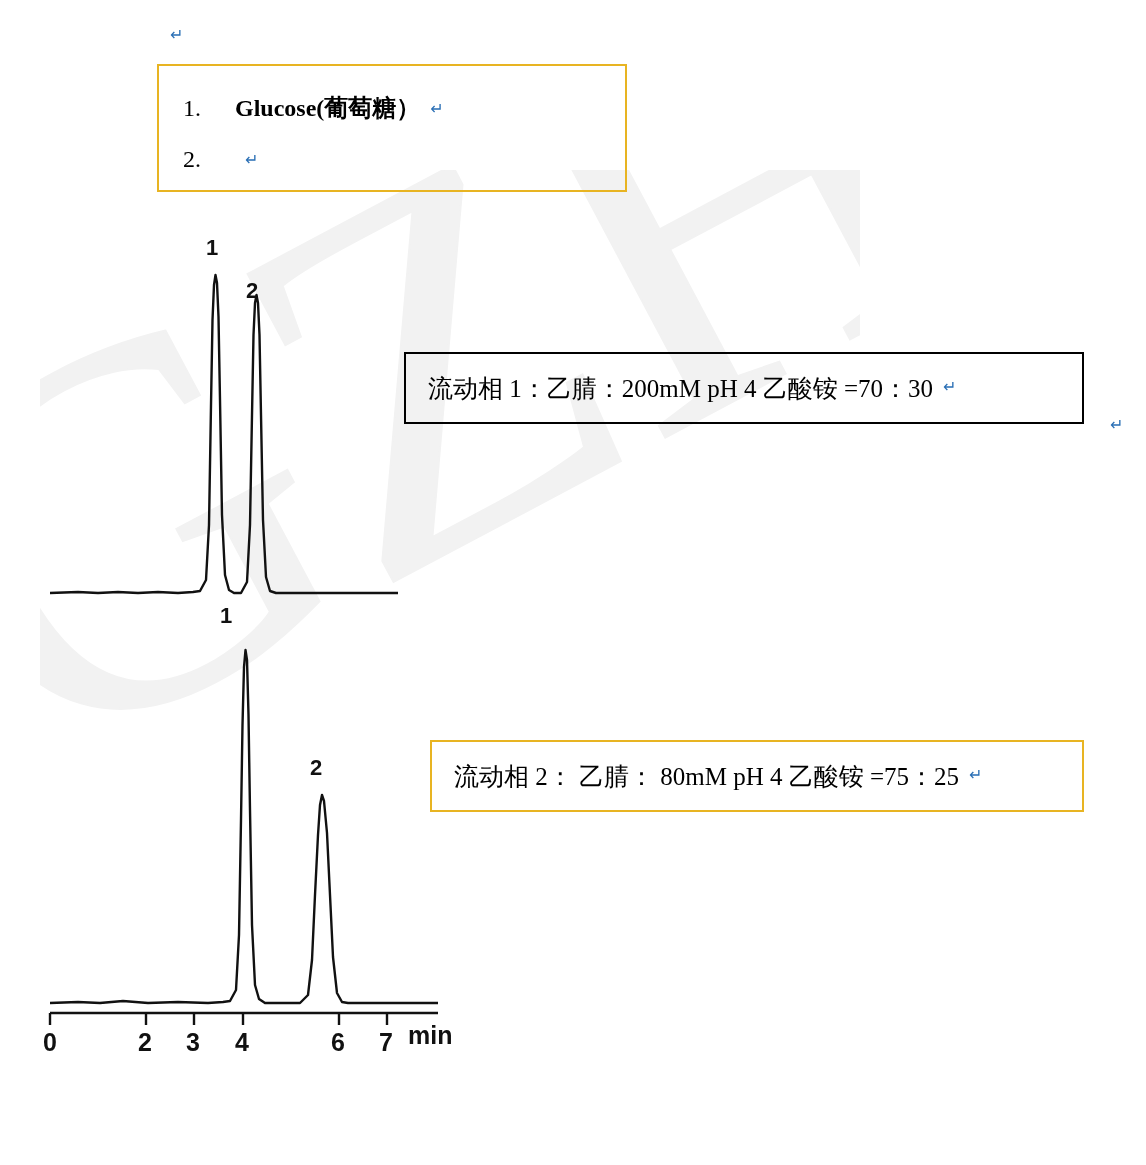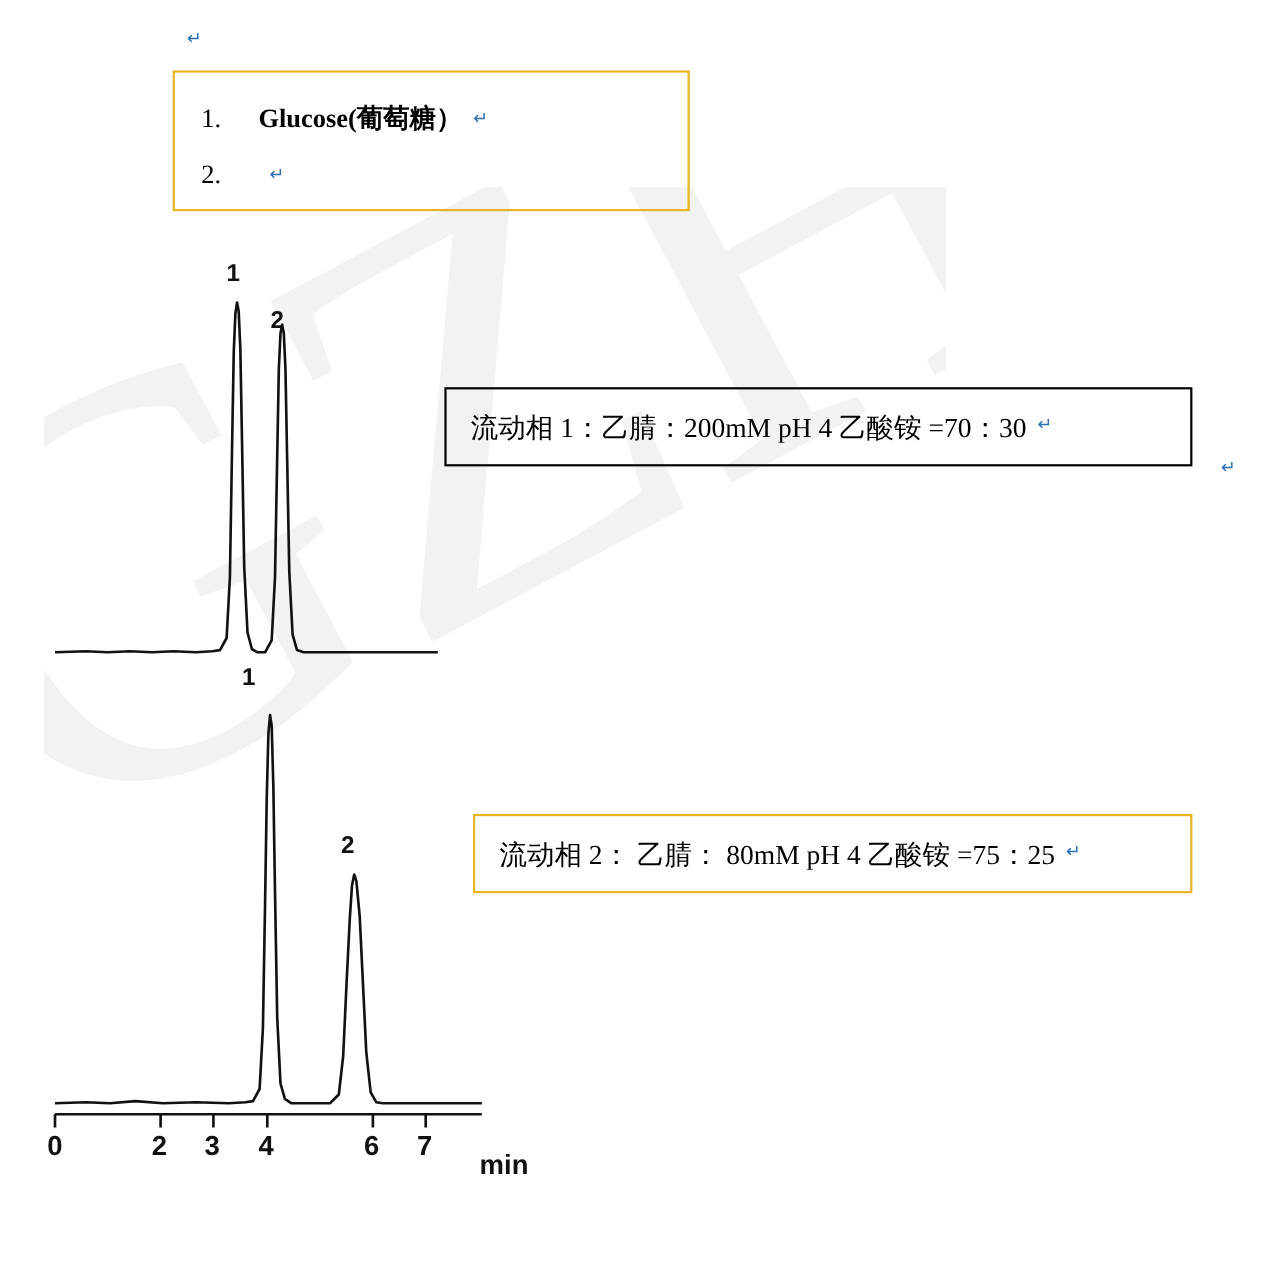--- a/index.html
+++ b/index.html
@@ -204,14 +204,14 @@
   <span class="peak-label" style="left:182px; top:-2px;">1</span>
   <span class="peak-label" style="left:272px; top:150px;">2</span>
 
   
   <span class="axis-label" style="left:5px;   top:423px;">0</span>
   <span class="axis-label" style="left:100px; top:423px;">2</span>
   <span class="axis-label" style="left:148px; top:423px;">3</span>
   <span class="axis-label" style="left:197px; top:423px;">4</span>
   <span class="axis-label" style="left:293px; top:423px;">6</span>
   <span class="axis-label" style="left:341px; top:423px;">7</span>
-  <span class="axis-label" style="left:370px; top:440px;margin-left:28px;">min</span>
+  <span class="axis-label" style="left:370px; top:416px;">min</span>
 </div>
 
 </body></html>

